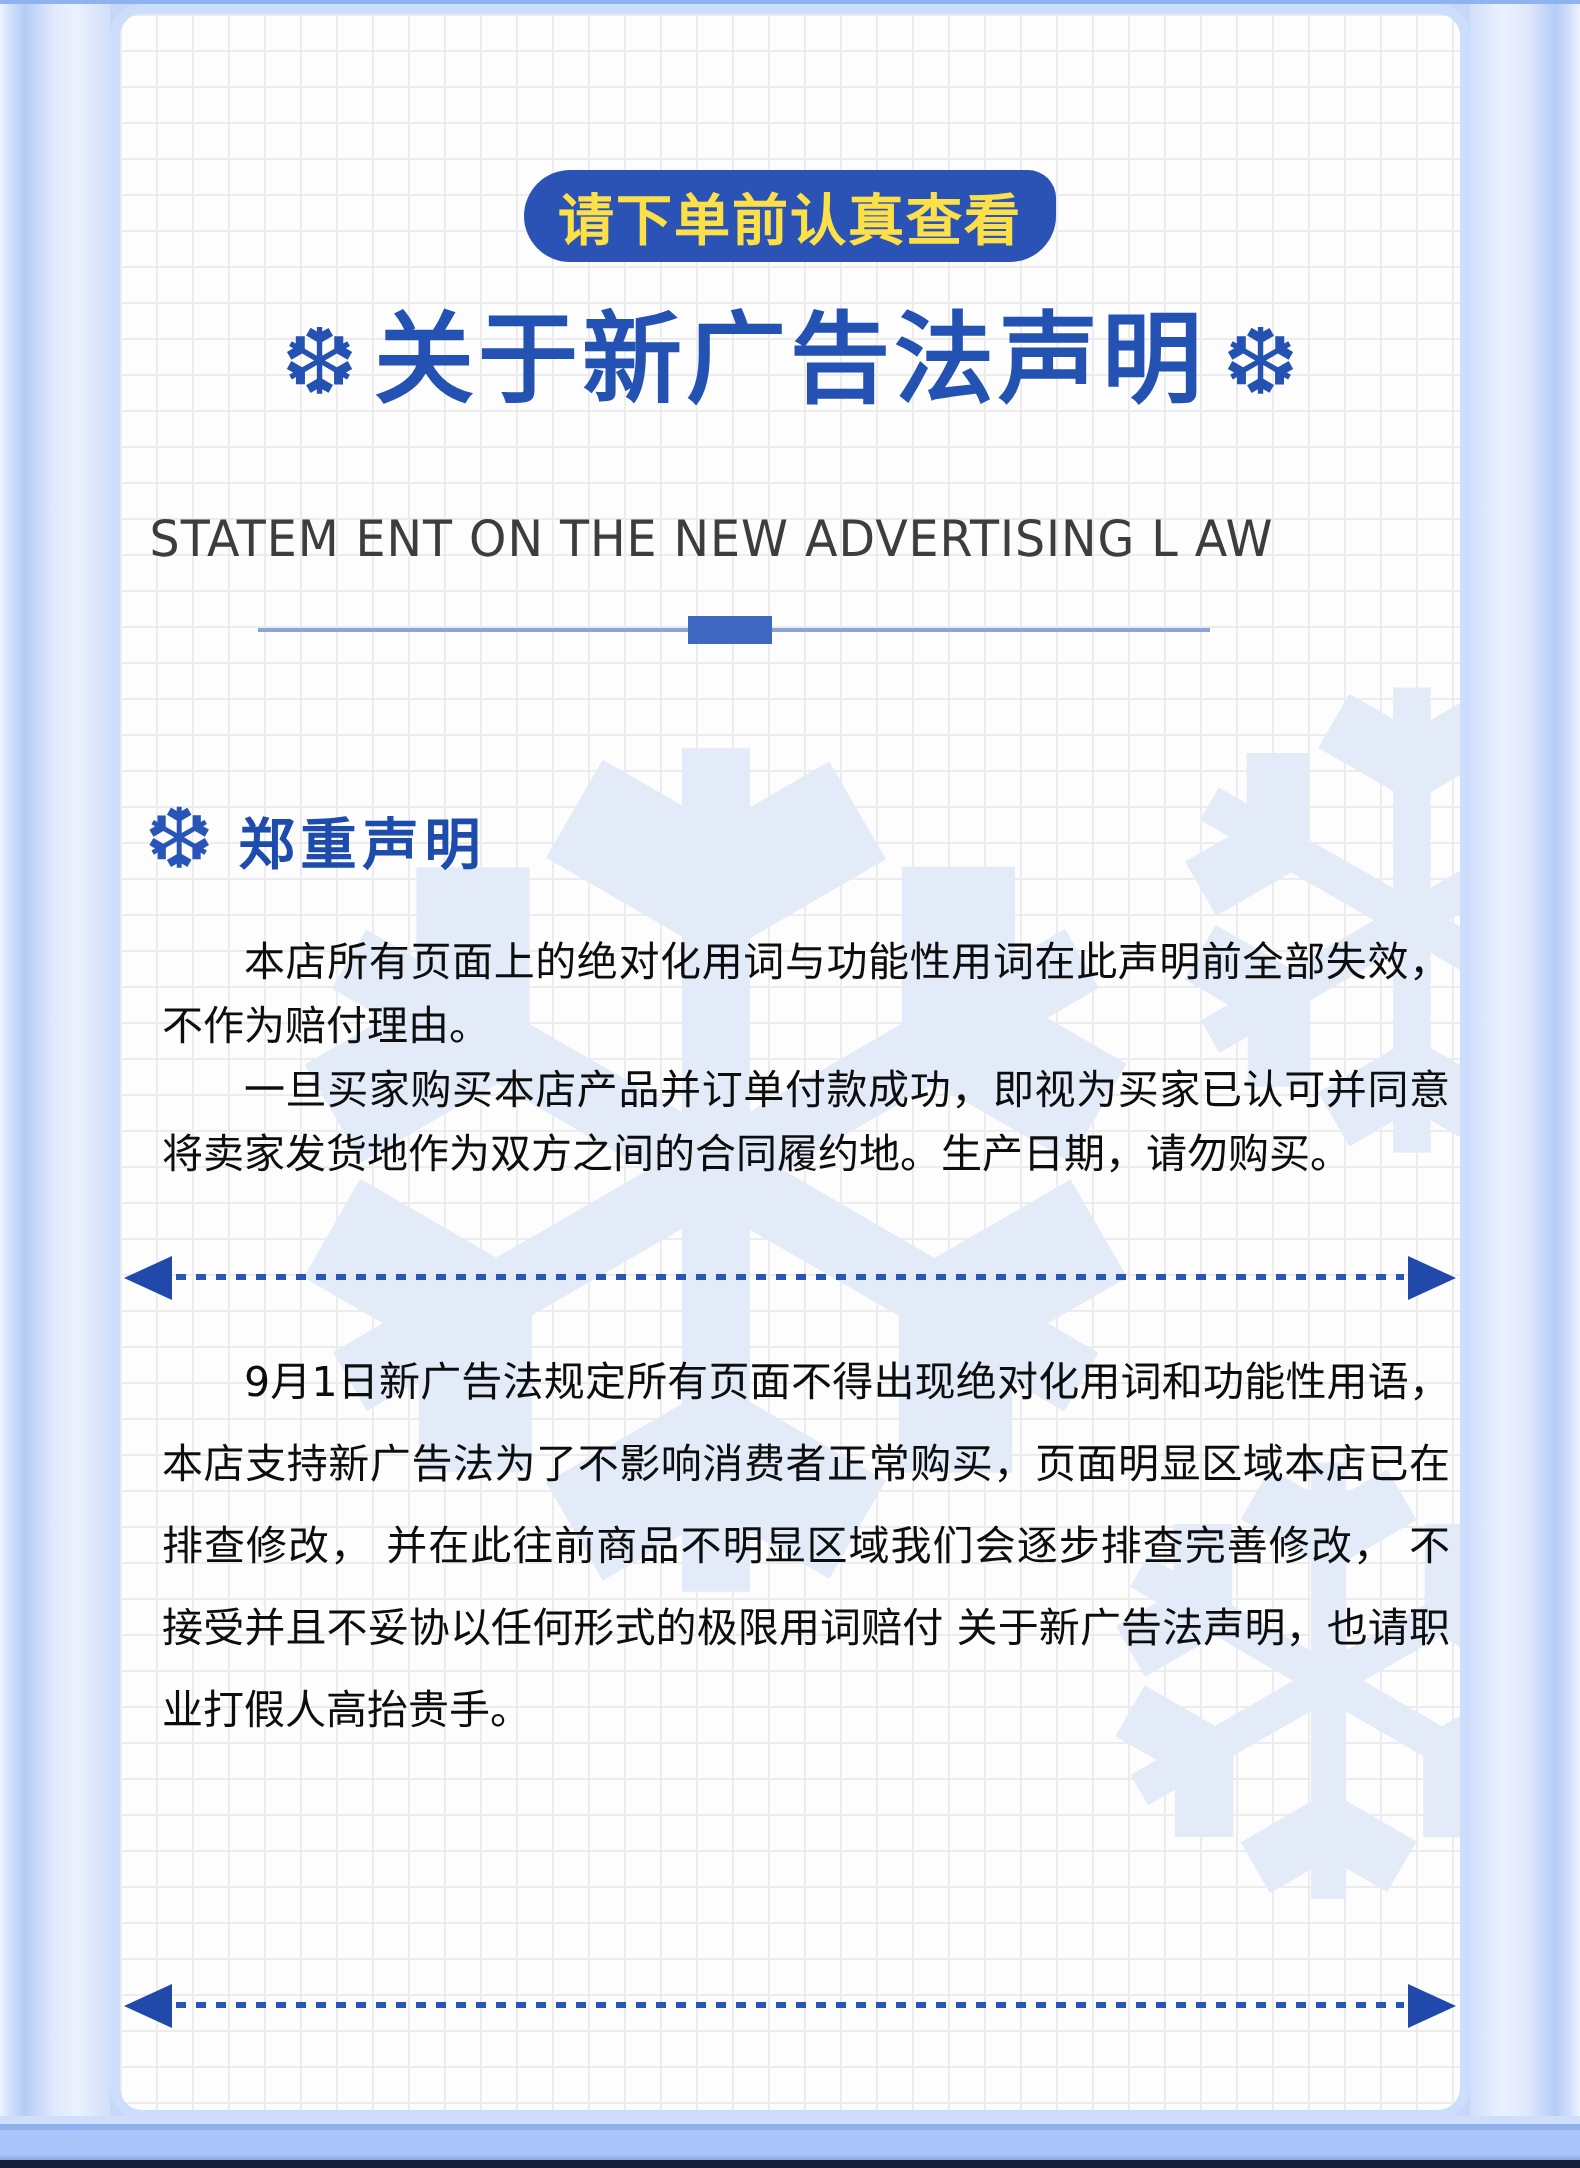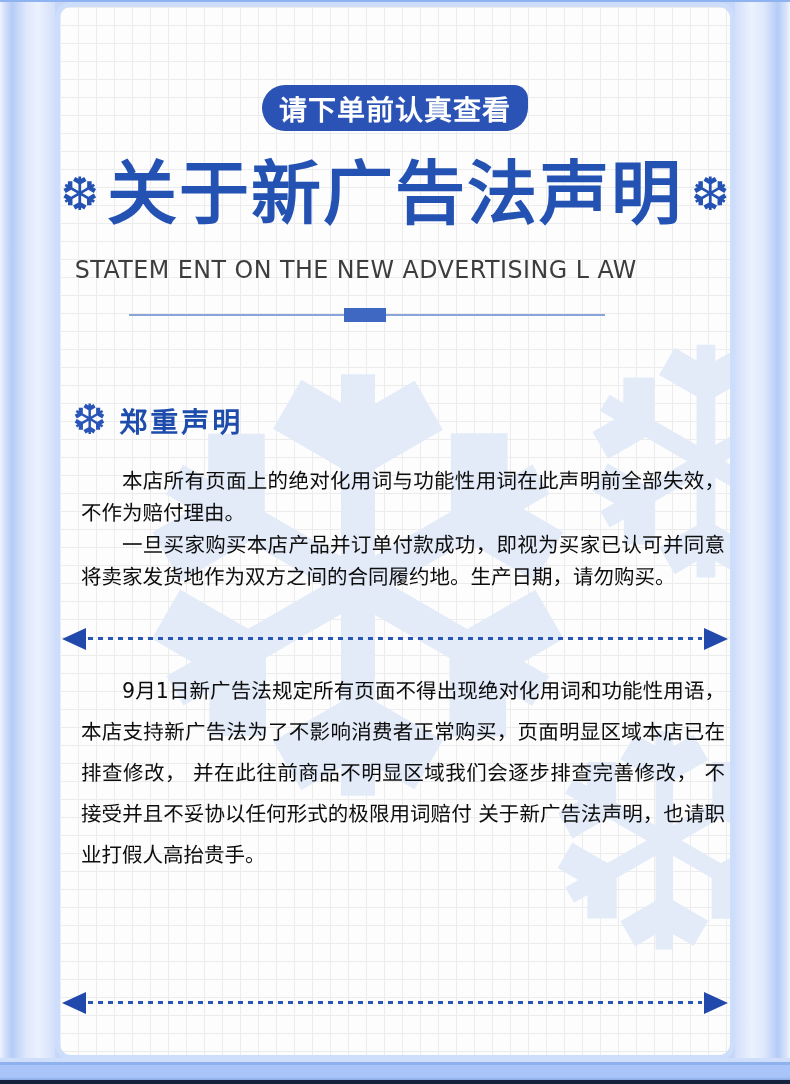--- a/index.html
+++ b/index.html
@@ -38,31 +38,31 @@
   }
   .wm{position:absolute;z-index:0;color:#e3ebf9;line-height:1;pointer-events:none;}
   .wm.one{font-size:580px;left:55px;top:300px;}
   .wm.two{font-size:320px;right:-110px;top:300px;}
   .wm.three{font-size:300px;right:-60px;top:690px;}
   .layer{position:absolute;left:0;right:0;z-index:2;}
 
   
   .badge{
     top:78px;left:50%;transform:translateX(-50%);position:absolute;z-index:2;
-    width:266px;height:46px;background:#2b53b6;color:#ffffff;
+    width:266px;height:46px;background:#2b53b6;color:#fde047;
     font-size:28px;font-weight:bold;letter-spacing:1px;
     display:flex;align-items:center;justify-content:center;
     border-radius:23px 14px 23px 23px;
   }
   .title-row{
     top:140px;display:flex;align-items:center;justify-content:center;gap:8px;
     color:#2452b3;
   }
   .title-snow{font-size:46px;line-height:1;}
-  .title-text{font-size:70px;font-weight:900;letter-spacing:2px;line-height:1.35;white-space:nowrap;}
+  .title-text{font-size:50px;font-weight:900;letter-spacing:2px;line-height:1.35;white-space:nowrap;}
   .subtitle-row{top:248px;text-align:left;color:#3d3d3d;}
   .subtitle-text{display:inline-block;font-size:25px;letter-spacing:0.5px;transform:scaleX(0.95);white-space:nowrap;}
   .title-divider{top:298px;height:20px;}
   .title-divider .line{position:absolute;left:69px;width:476px;top:9px;height:2px;background:#8aa3d9;}
   .title-divider .block{position:absolute;left:284px;top:3px;width:42px;height:14px;background:#3e68c1;}
 
   
   .section-heading{top:392px;left:12px;right:auto;display:flex;align-items:center;gap:12px;}
   .heading-snow{color:#2a55b8;font-size:42px;line-height:1;}
   .heading-text{color:#1d4cad;font-size:28px;font-weight:900;letter-spacing:3px;}

